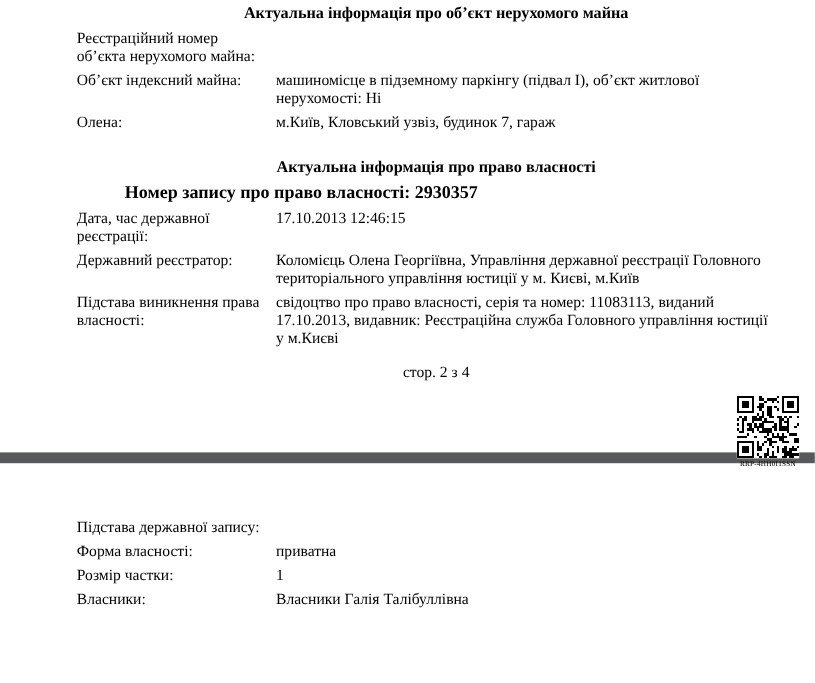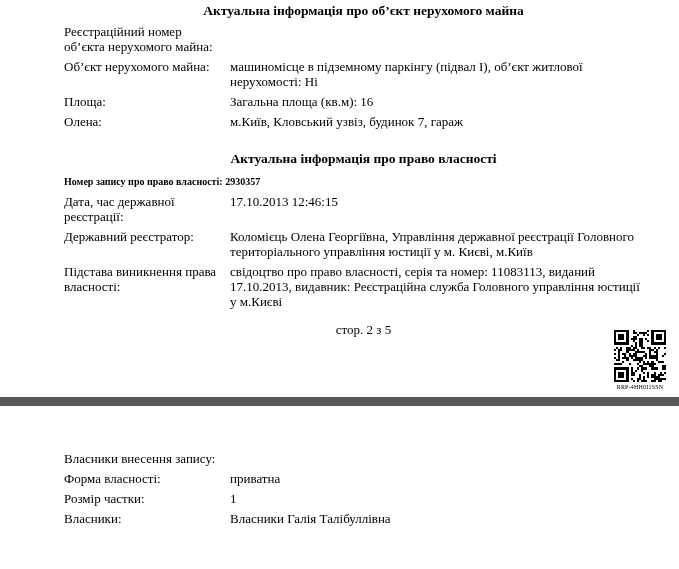--- a/index.html
+++ b/index.html
@@ -18,21 +18,21 @@
   .ownership-title { margin-top: 22px; }
   .row { display: flex; margin-top: 5px; }
   .row .label {
     flex: 0 0 166px; width: 166px; padding-right: 10px;
     font-size: 13px; line-height: 15px;
   }
   .row .value {
     flex: 0 1 auto; max-width: 412px;
     font-size: 13px; line-height: 15px;
   }
-  .record-line { font-weight: bold; font-size: 10px; line-height: 15px; margin-top: 7px; }
+  .record-line { font-weight: bold; font-size: 15px; line-height: 15px; margin-top: 7px; margin-left: 40px; }
   .page-number { text-align: center; font-size: 13px; line-height: 15px; margin-top: 13px; }
   .qr-block { position: absolute; top: 330px; right: 10px; width: 58px; text-align: center; }
   .qr-box { width: 52px; height: 52px; margin: 0 auto; background: #ffffff; }
   .qr-caption { font-size: 6px; line-height: 8px; margin-top: 1px; letter-spacing: 0.2px; white-space: nowrap; }
   .divider { height: 9px; background: #58595b; margin-top: 60px; width: 679px; }
   .page2 { padding-top: 40px; }
 </style>
 </head>
 <body>
 
@@ -40,28 +40,24 @@
 
   <div class="page page1">
 
     <div class="section-title">Актуальна інформація про об’єкт нерухомого майна</div>
 
     <div class="row">
       <div class="label">Реєстраційний номер об’єкта нерухомого майна:</div>
     </div>
 
     <div class="row">
-      <div class="label">Об’єкт нерухомого майна:</div>
+      <div class="label">Об’єкт індексний майна:</div>
       <div class="value">машиномісце в підземному паркінгу (підвал І), об’єкт житлової нерухомості: Ні</div>
     </div>
 
-    <div class="row">
-      <div class="label">Площа:</div>
-      <div class="value">Загальна площа (кв.м): 16</div>
-    </div>
 
     <div class="row">
       <div class="label">Олена:</div>
       <div class="value">м.Київ, Кловський узвіз, будинок 7, гараж</div>
     </div>
 
     <div class="section-title ownership-title">Актуальна інформація про право власності</div>
 
     <div class="record-line">Номер запису про право власності: 2930357</div>
 
@@ -73,21 +69,21 @@
     <div class="row">
       <div class="label">Державний реєстратор:</div>
       <div class="value">Коломієць Олена Георгіївна, Управління державної реєстрації Головного територіального управління юстиції у м. Києві, м.Київ</div>
     </div>
 
     <div class="row">
       <div class="label">Підстава виникнення права власності:</div>
       <div class="value">свідоцтво про право власності, серія та номер: 11083113, виданий 17.10.2013, видавник: Реєстраційна служба Головного управління юстиції у м.Києві</div>
     </div>
 
-    <div class="page-number">стор. 2 з 5</div>
+    <div class="page-number">стор. 2 з 4</div>
 
   </div>
 
   <div class="qr-block">
     <div class="qr-box">
       <svg id="qr-svg" viewBox="0 0 25 25" width="52" height="52" shape-rendering="crispEdges">
           <rect x="0" y="0" width="25" height="25" fill="#ffffff"></rect>
           <rect x="9" y="0" width="1" height="1" fill="#000000"></rect>
           <rect x="16" y="0" width="1" height="1" fill="#000000"></rect>
           <rect x="9" y="1" width="1" height="1" fill="#000000"></rect>
@@ -293,21 +289,21 @@
         </svg>
     </div>
     <div class="qr-caption">RRP-4HH0I1SSN</div>
   </div>
 
   <div class="divider"></div>
 
   <div class="page page2">
 
     <div class="row">
-      <div class="label">Власники внесення запису:</div>
+      <div class="label">Підстава державної запису:</div>
     </div>
 
     <div class="row">
       <div class="label">Форма власності:</div>
       <div class="value">приватна</div>
     </div>
 
     <div class="row">
       <div class="label">Розмір частки:</div>
       <div class="value">1</div>

